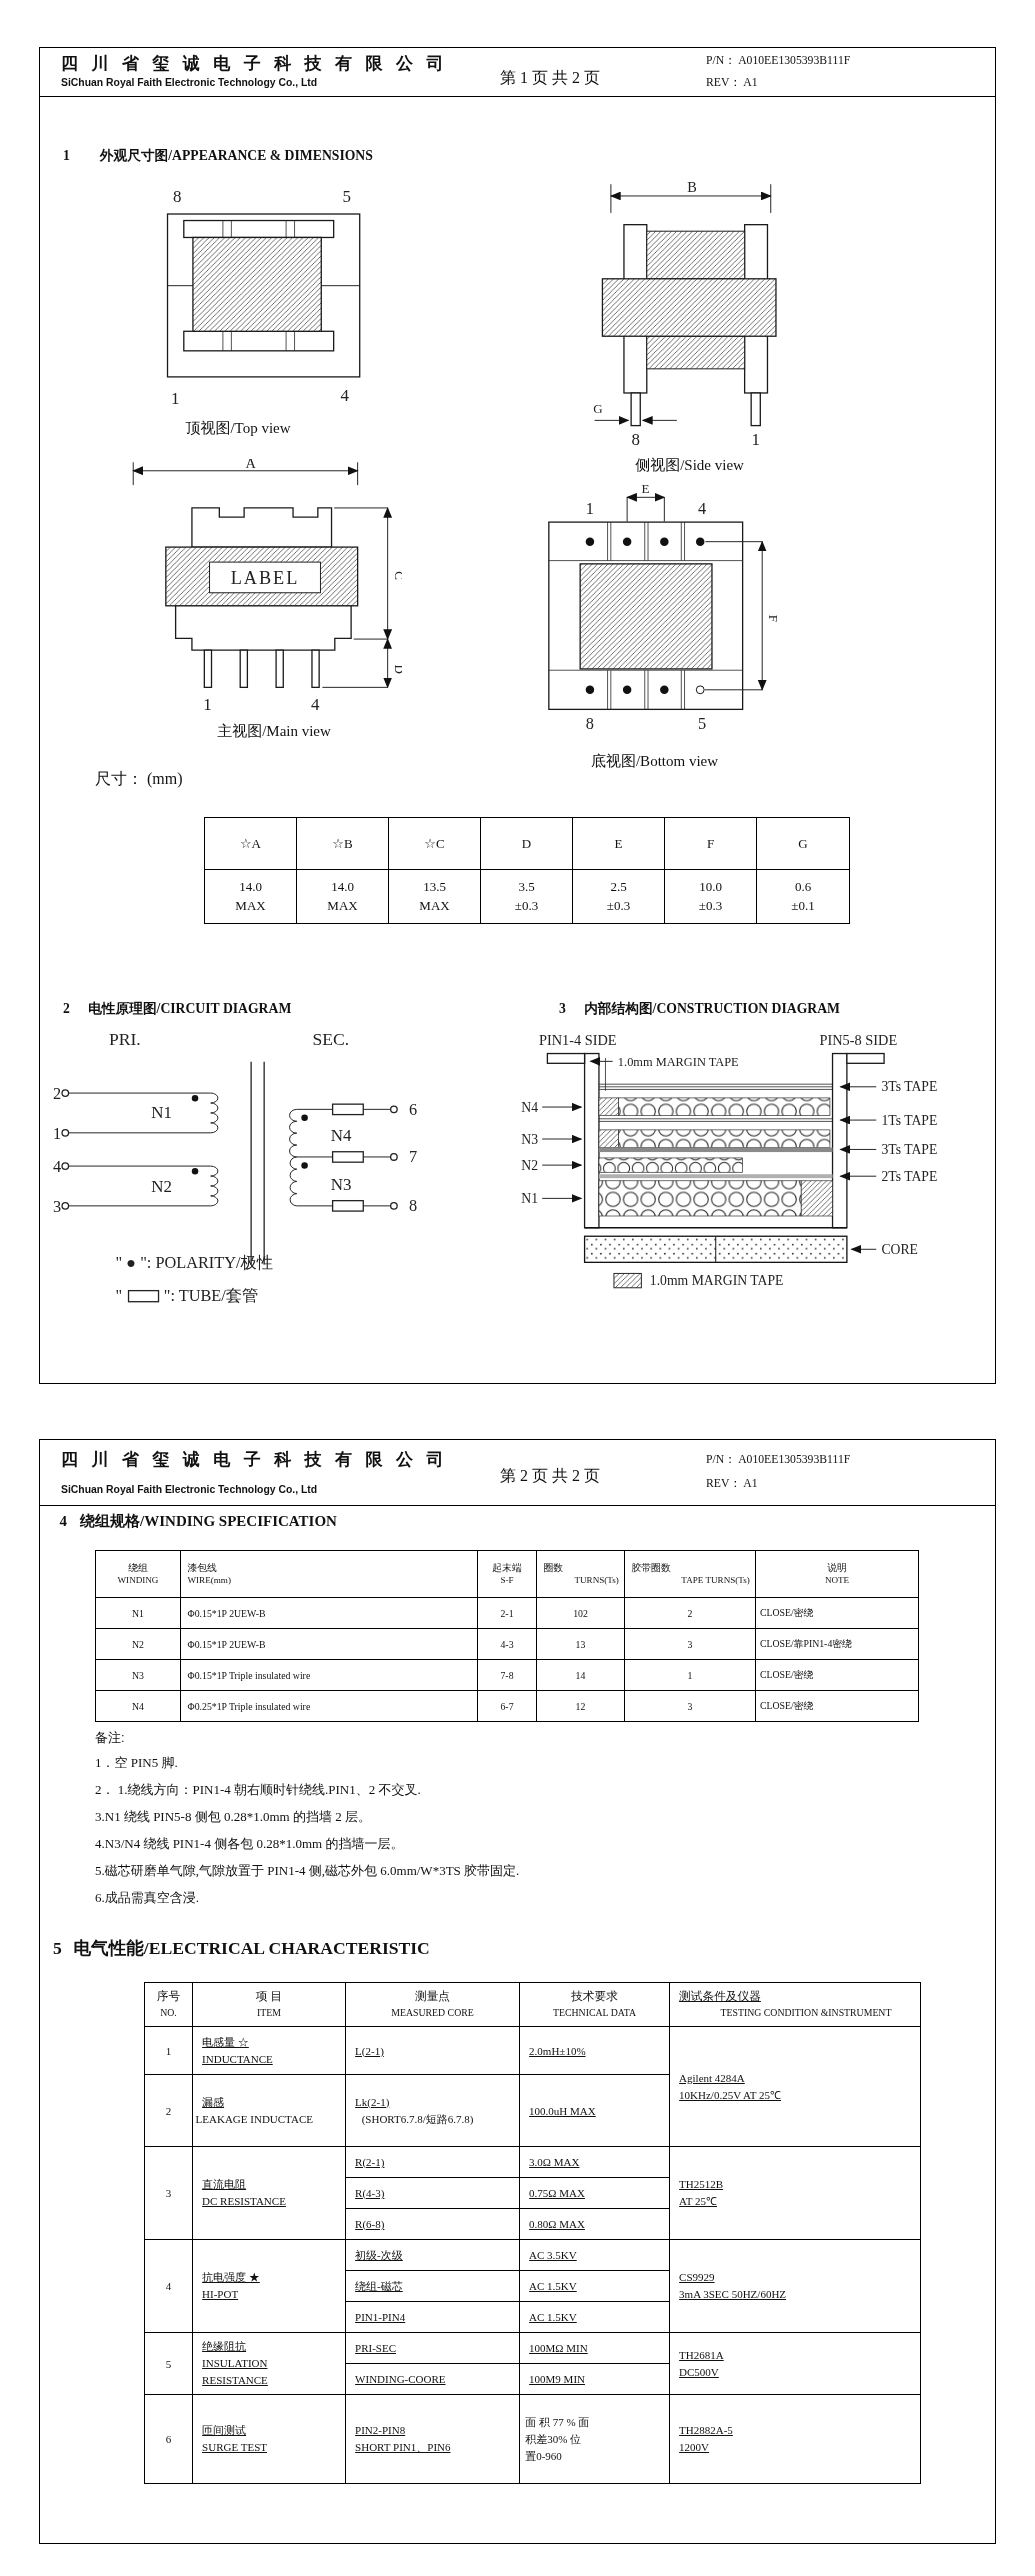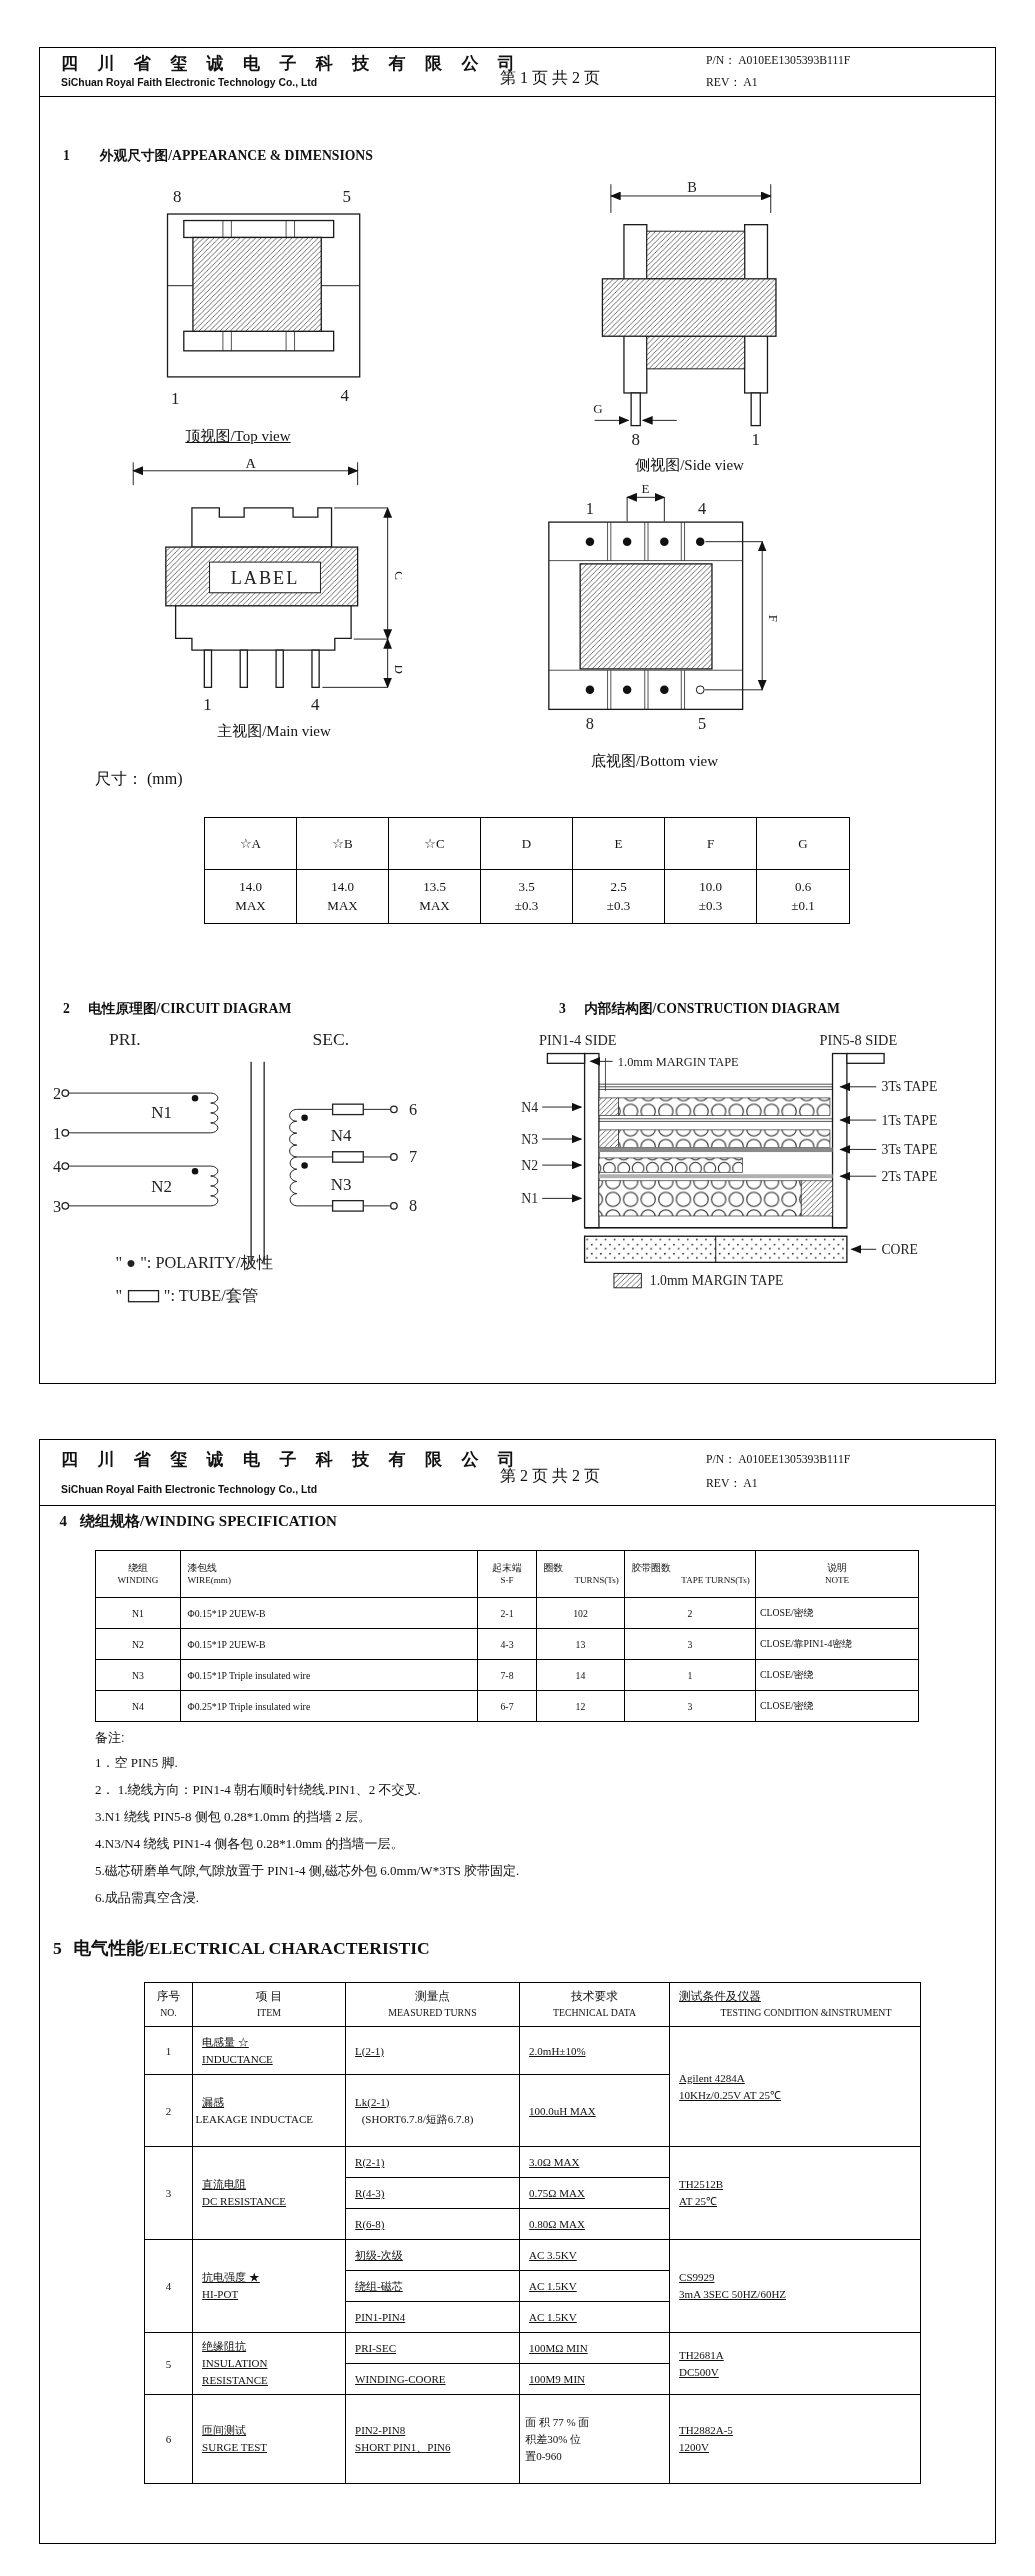--- a/index.html
+++ b/index.html
@@ -3,21 +3,21 @@
 <meta charset="utf-8">
 <style>
   html,body{margin:0;padding:0;}
   body{width:1035px;height:2576px;background:#fff;position:relative;
        font-family:"Liberation Serif",serif;color:#111;}
   .page{position:absolute;left:39px;width:955px;border:1.3px solid #000;background:#fff;}
   #page1{top:47px;height:1335px;}
   #page2{top:1439px;height:1103px;}
   .abs{position:absolute;}
   .hdr{position:absolute;left:0;top:0;width:100%;border-bottom:1.3px solid #000;}
-  .company-cn{font-family:Liberation Mono, monospace;font-weight:bold;font-size:17px;letter-spacing:4.6px;white-space:nowrap;}
+  .company-cn{font-family:Liberation Serif, serif;font-weight:bold;font-size:17px;letter-spacing:4.6px;white-space:nowrap;}
   .company-en{font-family:"Liberation Sans",sans-serif;font-weight:bold;font-size:10.4px;white-space:nowrap;}
   .pageinfo{font-size:16px;white-space:nowrap;}
   .pnline{font-size:11.7px;white-space:nowrap;}
   .sec-title{font-weight:bold;font-size:13.7px;white-space:nowrap;}
   .sec-title .num{display:inline-block;margin-right:30px;}
   .sec-title.tight .num{margin-right:18.3px;}
   .caption{font-size:15px;text-align:center;white-space:nowrap;}
   .sizelabel{font-size:16px;}
   table{border-collapse:collapse;table-layout:fixed;}
   th,td{border:1.3px solid #000;padding:0;font-weight:normal;overflow:hidden;}
@@ -100,21 +100,21 @@
         <line class="thin" x1="108" y1="238" x2="108" y2="268"></line>
       <line class="thin" x1="192" y1="238" x2="192" y2="268"></line>
         <line class="thin" x1="205" y1="238" x2="205" y2="268"></line>
       <rect x="49" y="94" width="197" height="144" fill="url(#hatch)" stroke="#1a1a1a" stroke-width="2"></rect>
       <line class="dl" x1="10" y1="168" x2="49" y2="168"></line>
         <line class="dl" x1="246" y1="168" x2="305" y2="168"></line>
     </g>
     <text x="22" y="350" font-size="26" text-anchor="middle">1</text>
     <text x="282" y="345" font-size="26" text-anchor="middle">4</text>
   </svg>
-  <div class="abs caption" style="left:113px;top:379px;width:170px;text-decoration:underline;">顶视图/Top view</div>
+  <div class="abs caption" style="left:113px;top:371px;width:170px;">顶视图/Top view</div>
 
   <svg class="abs" style="left:548px;top:131px;" width="235" height="274" viewBox="0 0 360 420">
     <g>
       <line class="dl" x1="35" y1="8" x2="35" y2="52"></line>
         <line class="dl" x1="280" y1="8" x2="280" y2="52"></line>
       <line class="dl" x1="35" y1="26" x2="280" y2="26" marker-start="url(#ah)" marker-end="url(#ah)"></line>
       <text x="152" y="20" font-size="22">B</text>
     </g>
     <g>
       <rect class="ol" x="55" y="70" width="35" height="258"></rect>
@@ -514,21 +514,21 @@
       <th class="ctr">
             <div class="hcn">序号</div>
             <div class="hen">NO.</div>
           </th>
       <th class="ctr">
             <div class="hcn">项 目</div>
             <div class="hen">ITEM</div>
           </th>
       <th class="ctr">
             <div class="hcn">测量点</div>
-            <div class="hen">MEASURED TURNS</div>
+            <div class="hen">MEASURED CORE</div>
           </th>
       <th class="ctr">
             <div class="hcn">技术要求</div>
             <div class="hen">TECHNICAL DATA</div>
           </th>
       <th>
             <div class="hcn pl">测试条件及仪器</div>
             <div class="hen" style="padding-left:22px;">TESTING CONDITION &amp;INSTRUMENT</div>
           </th>
     </tr>

